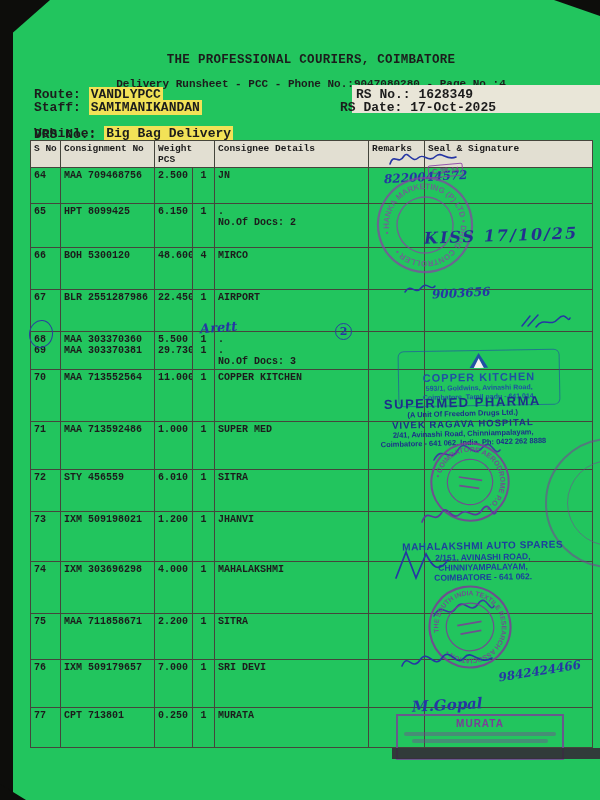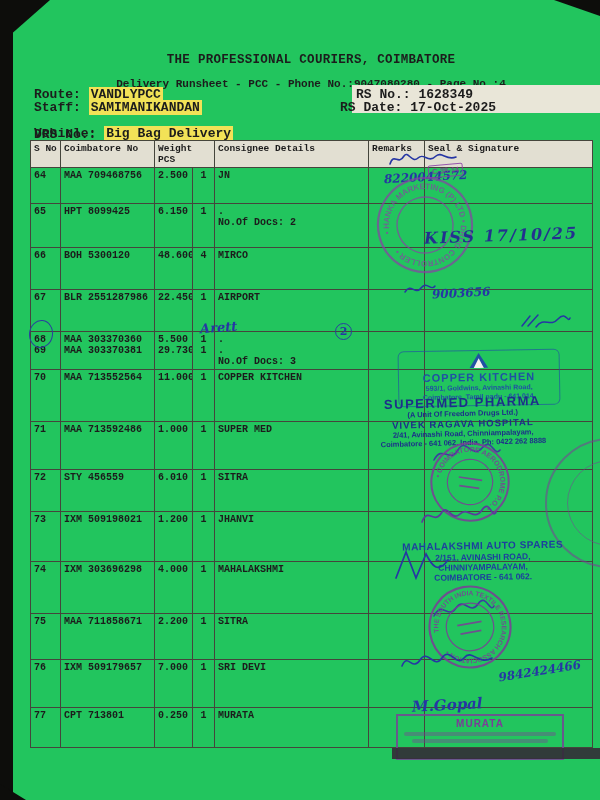--- a/index.html
+++ b/index.html
@@ -80,21 +80,21 @@
         <col style="width:94px">
         <col style="width:38px">
         <col style="width:22px">
       <col style="width:154px">
         <col style="width:56px">
         <col style="width:168px">
     </colgroup>
     <thead>
       <tr>
         <th>S No</th>
-        <th>Coimbatore No</th>
+        <th>Consignment No</th>
         <th colspan="2">Weight  PCS</th>
         <th>Consignee Details</th>
         <th>Remarks</th>
         <th>Seal &amp; Signature</th>
       </tr>
     </thead>
     <tbody>
       <tr>
           <td class="pre">64</td>
           <td class="pre">MAA 709468756</td>

